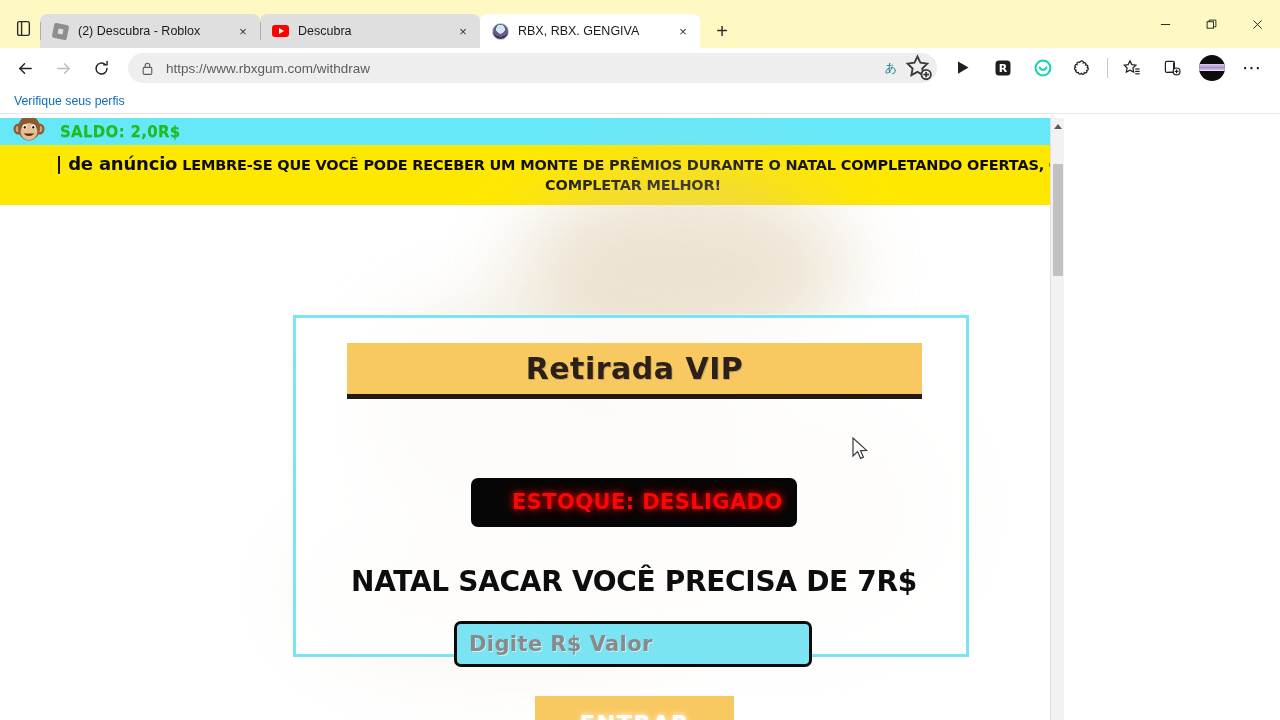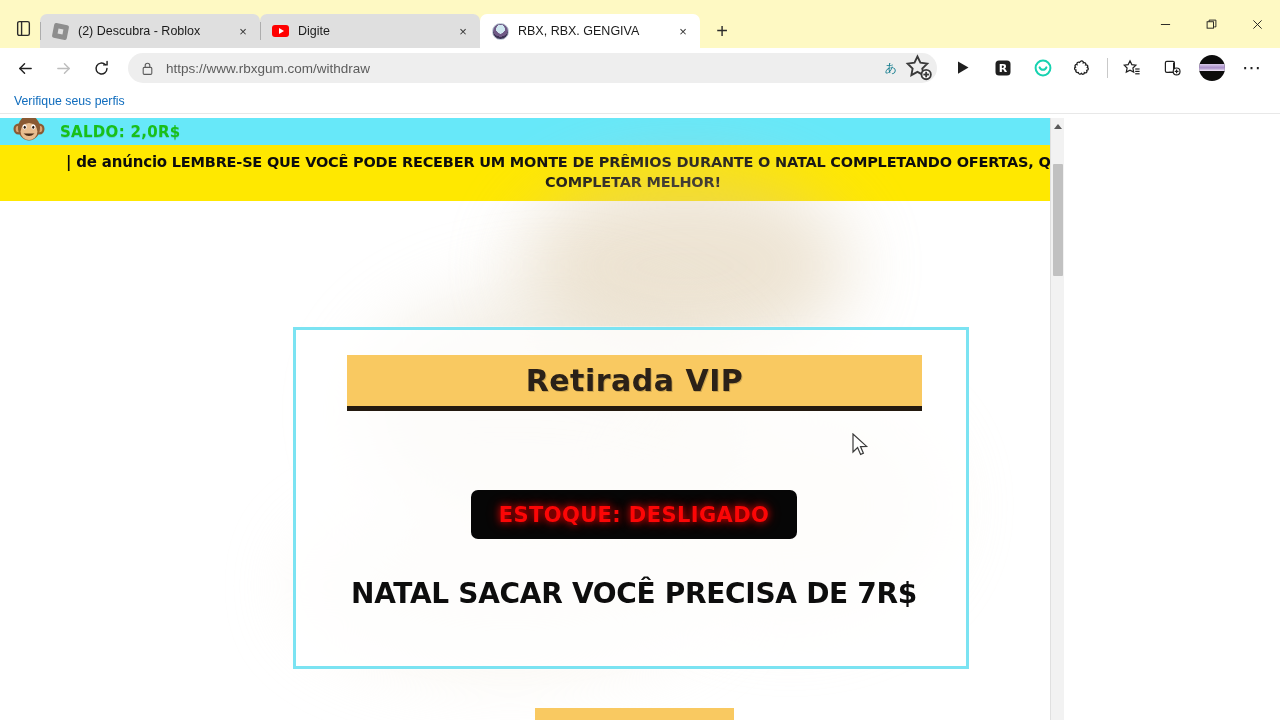--- a/index.html
+++ b/index.html
@@ -185,63 +185,62 @@
   }
 
   .adbanner {
     background: #FFE800; padding: 7px 24px 9px;
     text-align: center;
     font-family: "DejaVu Sans", sans-serif;
     font-weight: bold; font-style: normal;
     font-size: 14.5px; color: #0d0d0d; line-height: 1.35;
     letter-spacing: -0.2px;
   }
-  .adbanner .small { font-size: 15px; }
+  .adbanner .small { font-size: 18px; }
 
   .stage {
     position: relative; height: 470px;
     background: #ffffff;
   }
   
   .blob {
     position:absolute; border-radius:50%; filter: blur(38px); opacity:.55;
   }
   .blob.b1 { left:520px; top:-30px; width:330px; height:190px; background:#d8c39e; opacity:.45;}
   .blob.b2 { left:360px; top:90px;  width:380px; height:240px; background:#e6dcc9; opacity:.5;}
   .blob.b3 { left:640px; top:190px; width:300px; height:230px; background:#efe6d4; opacity:.45;}
   .blob.b4 { left:300px; top:300px; width:420px; height:170px; background:#f3ece0; opacity:.5;}
 
   .card {
     position:absolute; left: 293px; top: 110px;
     width: 676px; height: 342px;
     border: 3px solid #7BE3F2;
     background: rgba(255,255,255,0.80);
     box-shadow: 0 0 0 1px rgba(255,255,255,.4);
-    margin-top: 16px;
   }
 
   .vip-title {
     position:absolute; left: 51px; top: 25px;
     width: 575px; height: 56px;
     background: #F9C961;
     border-bottom: 5px solid #23190f;
     display:flex; align-items:center; justify-content:center;
   }
   .vip-title span {
     font-family: "DejaVu Sans", sans-serif;
     font-weight: bold; font-size: 30px; color: #2b2118;
     letter-spacing: 0.5px;
     text-shadow: 1px 1px 0 rgba(0,0,0,.18);
   }
 
   .stock {
     position:absolute; left: 175px; top: 160px;
     width: 326px; height: 49px;
     background: #060606; border-radius: 7px;
-    display:flex; align-items:center; justify-content:center;
+    display:flex; align-items:center; justify-content:flex-start;padding-left:41px;
   }
   .stock span {
     font-family: "DejaVu Sans", sans-serif;
     font-weight: bold; font-size: 21px; color: #fb0606;
     letter-spacing: 0.4px;
     text-shadow: 0 0 7px rgba(255,0,0,.85), 0 0 14px rgba(255,0,0,.45);
   }
 
   .need {
     position:absolute; left: 0; top: 247px; width: 676px;
@@ -335,21 +334,21 @@
         <span class="tab-title">(2) Descubra - Roblox</span>
         <span class="tab-close">×</span>
       </div>
 
       <div class="tab inactive">
         <span class="favicon">
           <span class="fav-yt">
               <i></i>
             </span>
         </span>
-        <span class="tab-title">Digite</span>
+        <span class="tab-title">Descubra</span>
         <span class="tab-close">×</span>
       </div>
 
       <div class="tab active">
         <span class="favicon">
           <span class="fav-avatar"></span>
         </span>
         <span class="tab-title">RBX, RBX. GENGIVA</span>
         <span class="tab-close">×</span>
       </div>
@@ -514,20 +513,23 @@
           <div class="vip-title">
             <span>Retirada VIP</span>
           </div>
 
           <div class="stock">
             <span>ESTOQUE: DESLIGADO</span>
           </div>
 
           <div class="need">NATAL SACAR VOCÊ PRECISA DE 7R$</div>
 
+          <div class="amount-input">
+            <span class="ph">Digite R$ Valor</span>
+          </div>
 
           <div class="enter-btn">
             <span>ENTRAR</span>
           </div>
         </div>
 
         <div class="watermark">
           <div class="wm-top">RECORDED WITH</div>
 
         </div>

